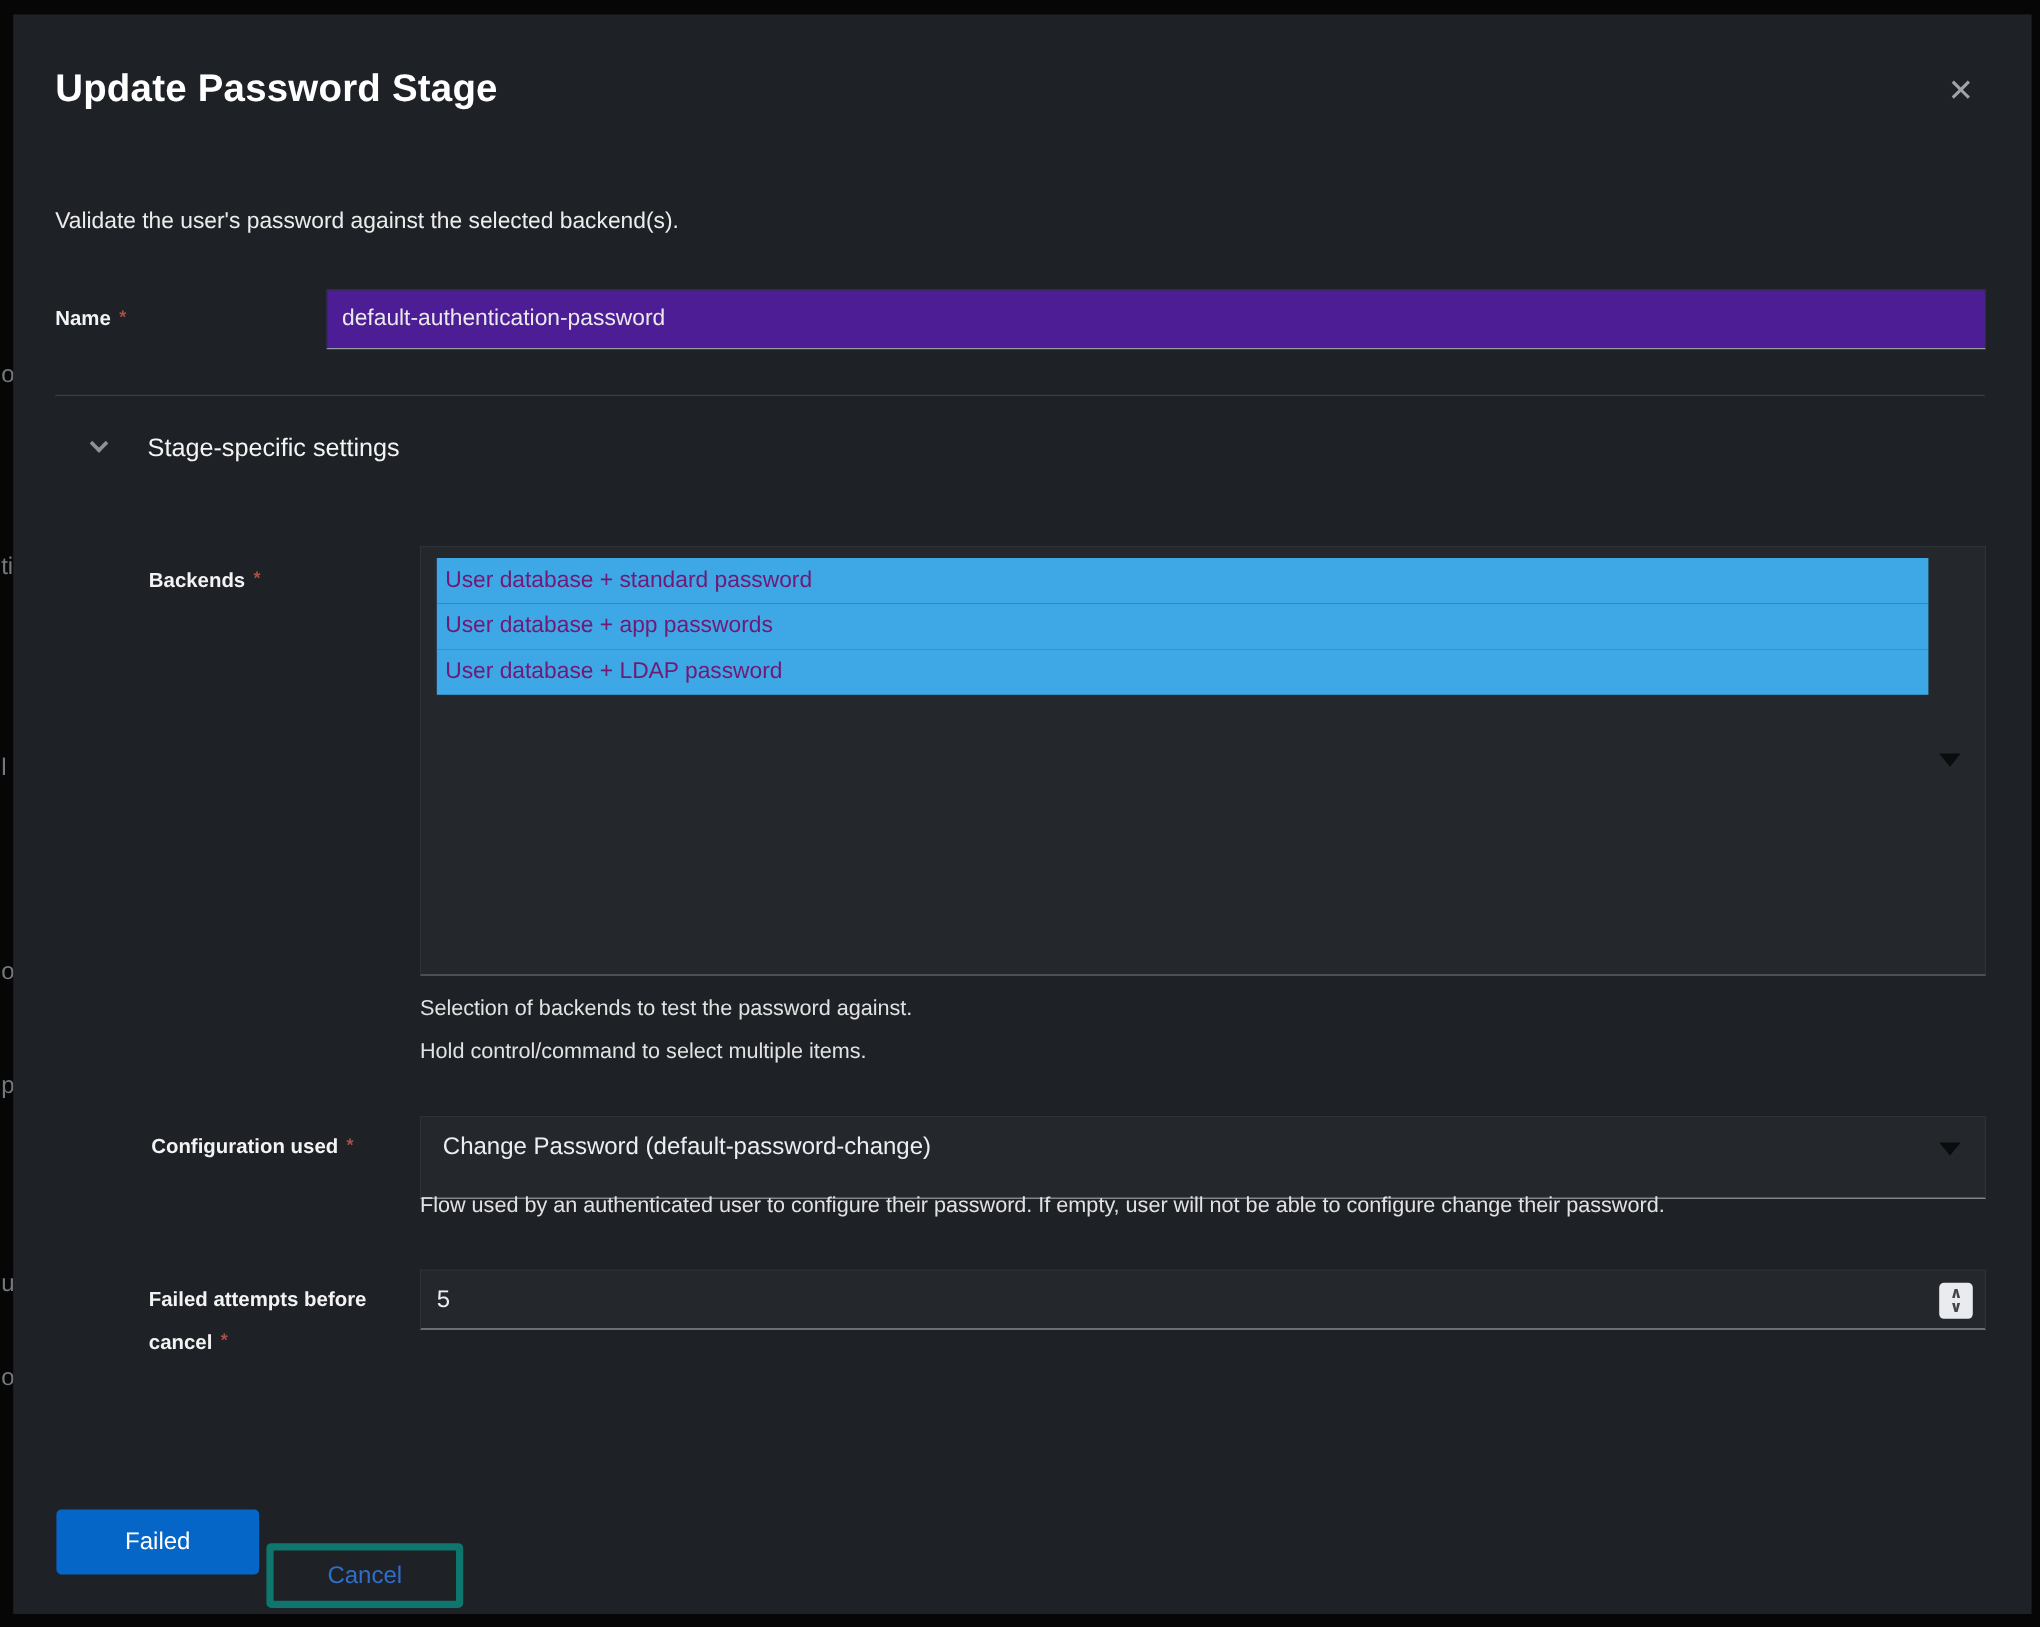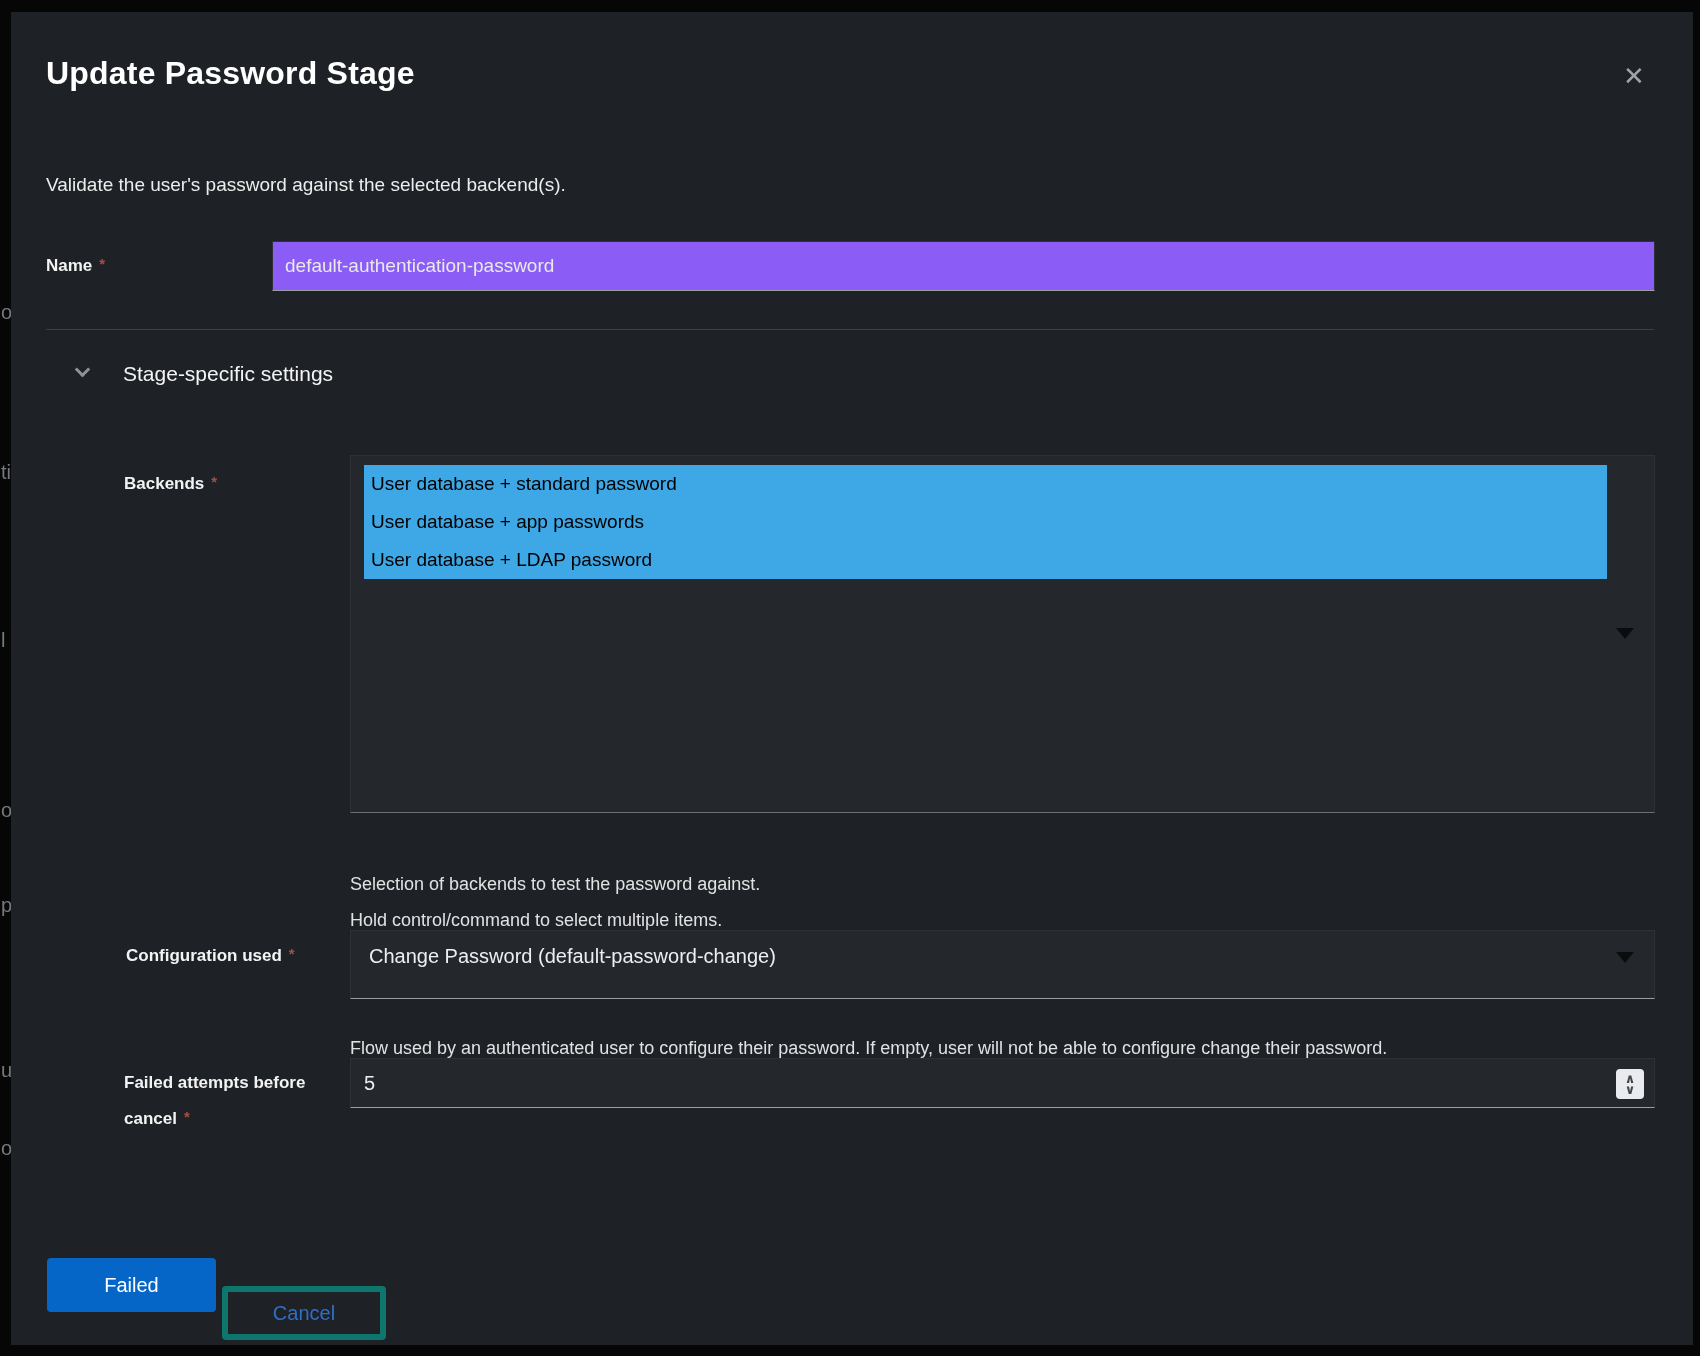--- a/index.html
+++ b/index.html
@@ -52,21 +52,21 @@
     position: absolute;
     font-size: 17px; font-weight: 700; color: #f3f3f3; line-height: 22px;
   }
   .req { color: #a94f44; font-size: 15px; margin-left: 7px; font-weight: 700; position: relative; top: -2px; }
 
   
   .name-label { left: 35px; top: 243px; }
   .name-input {
     position: absolute; left: 261px; top: 229px;
     width: 1383px; height: 50px;
-    background: #8b5cf6;
+    background: #4c1d95;
     border: 1px solid #2e3136; border-bottom: 1px solid #9a9da1;
     color: #e9e9eb; font-size: 19px; padding: 15px 12px;
     font-family: "Liberation Sans", sans-serif;
   }
 
   .form-divider {
     position: absolute; left: 35px; top: 317px;
     width: 1608px; height: 0;
     border: none; border-top: 1px solid #3b3e43;
   }
@@ -88,34 +88,34 @@
   .backends-label { left: 113px; top: 461px; }
   .listbox {
     position: absolute; left: 339px; top: 443px;
     width: 1305px; height: 358px;
     background: #24272c;
     border: 1px solid #2e3136; border-bottom-color: #6a6e73;
   }
   .options { position: absolute; left: 13px; top: 9px; width: 1243px; }
   .option {
     height: 38px; display: flex; align-items: center;
-    background: #3ea7e5; color: #000000;
+    background: #3ea7e5; color: #701a75;
     font-size: 19px; padding-left: 7px; cursor: pointer;
   }
   .caret {
     position: absolute;
     width: 0; height: 0;
     border-left: 9px solid transparent; border-right: 9px solid transparent;
     border-top: 11px solid #0b0c0e;
   }
   .listbox .caret { left: 1265px; top: 172px; }
 
   .help {
     position: absolute; left: 339px;
-    font-size: 18px; line-height: 24px; color: #e2e2e2; white-space: nowrap; margin-top: 44px;
+    font-size: 18px; line-height: 24px; color: #e2e2e2; white-space: nowrap;
   }
   .help-backends-1 { top: 816px; }
   .help-backends-2 { top: 852px; }
 
   
   .configflow-label { left: 115px; top: 933px; white-space: nowrap; }
   .select {
     position: absolute; left: 339px; top: 918px;
     width: 1305px; height: 69px;
     background: #24272c;

